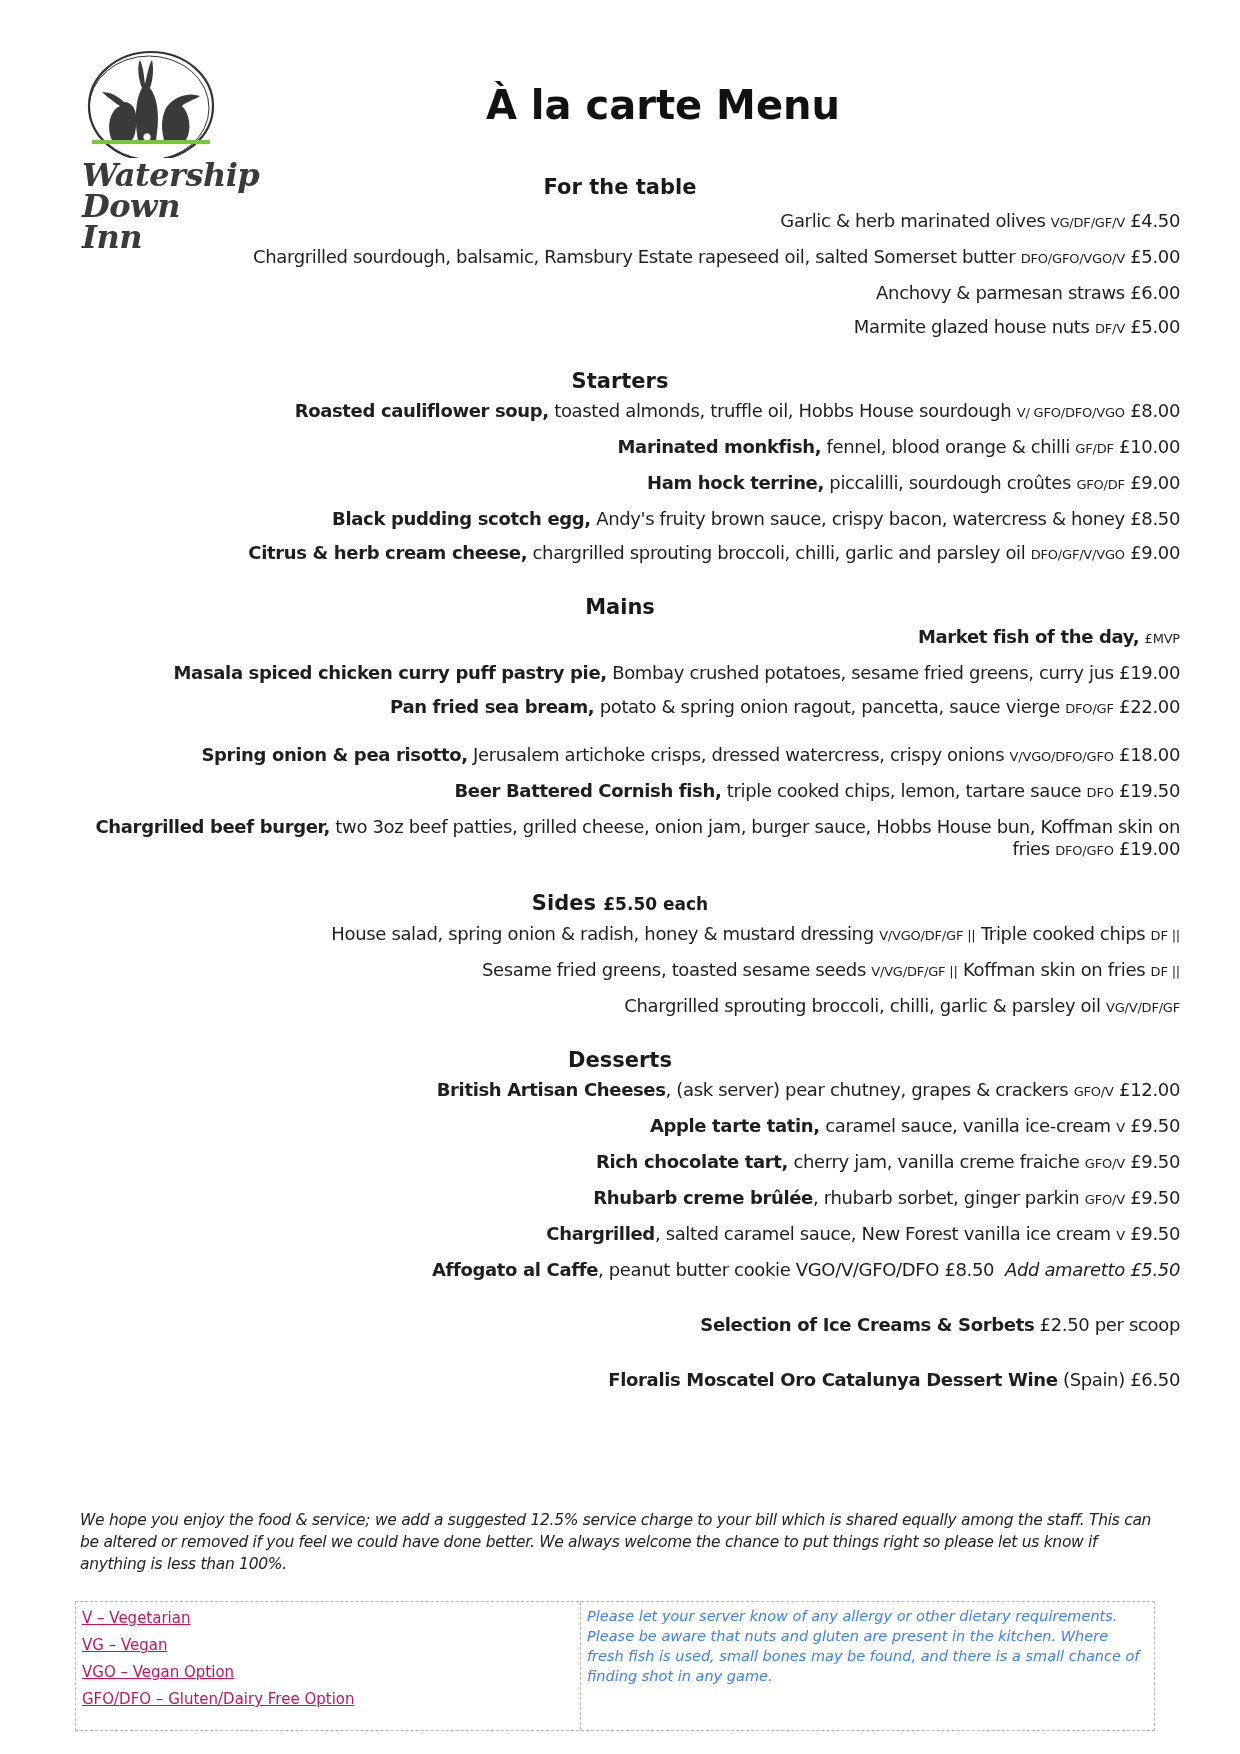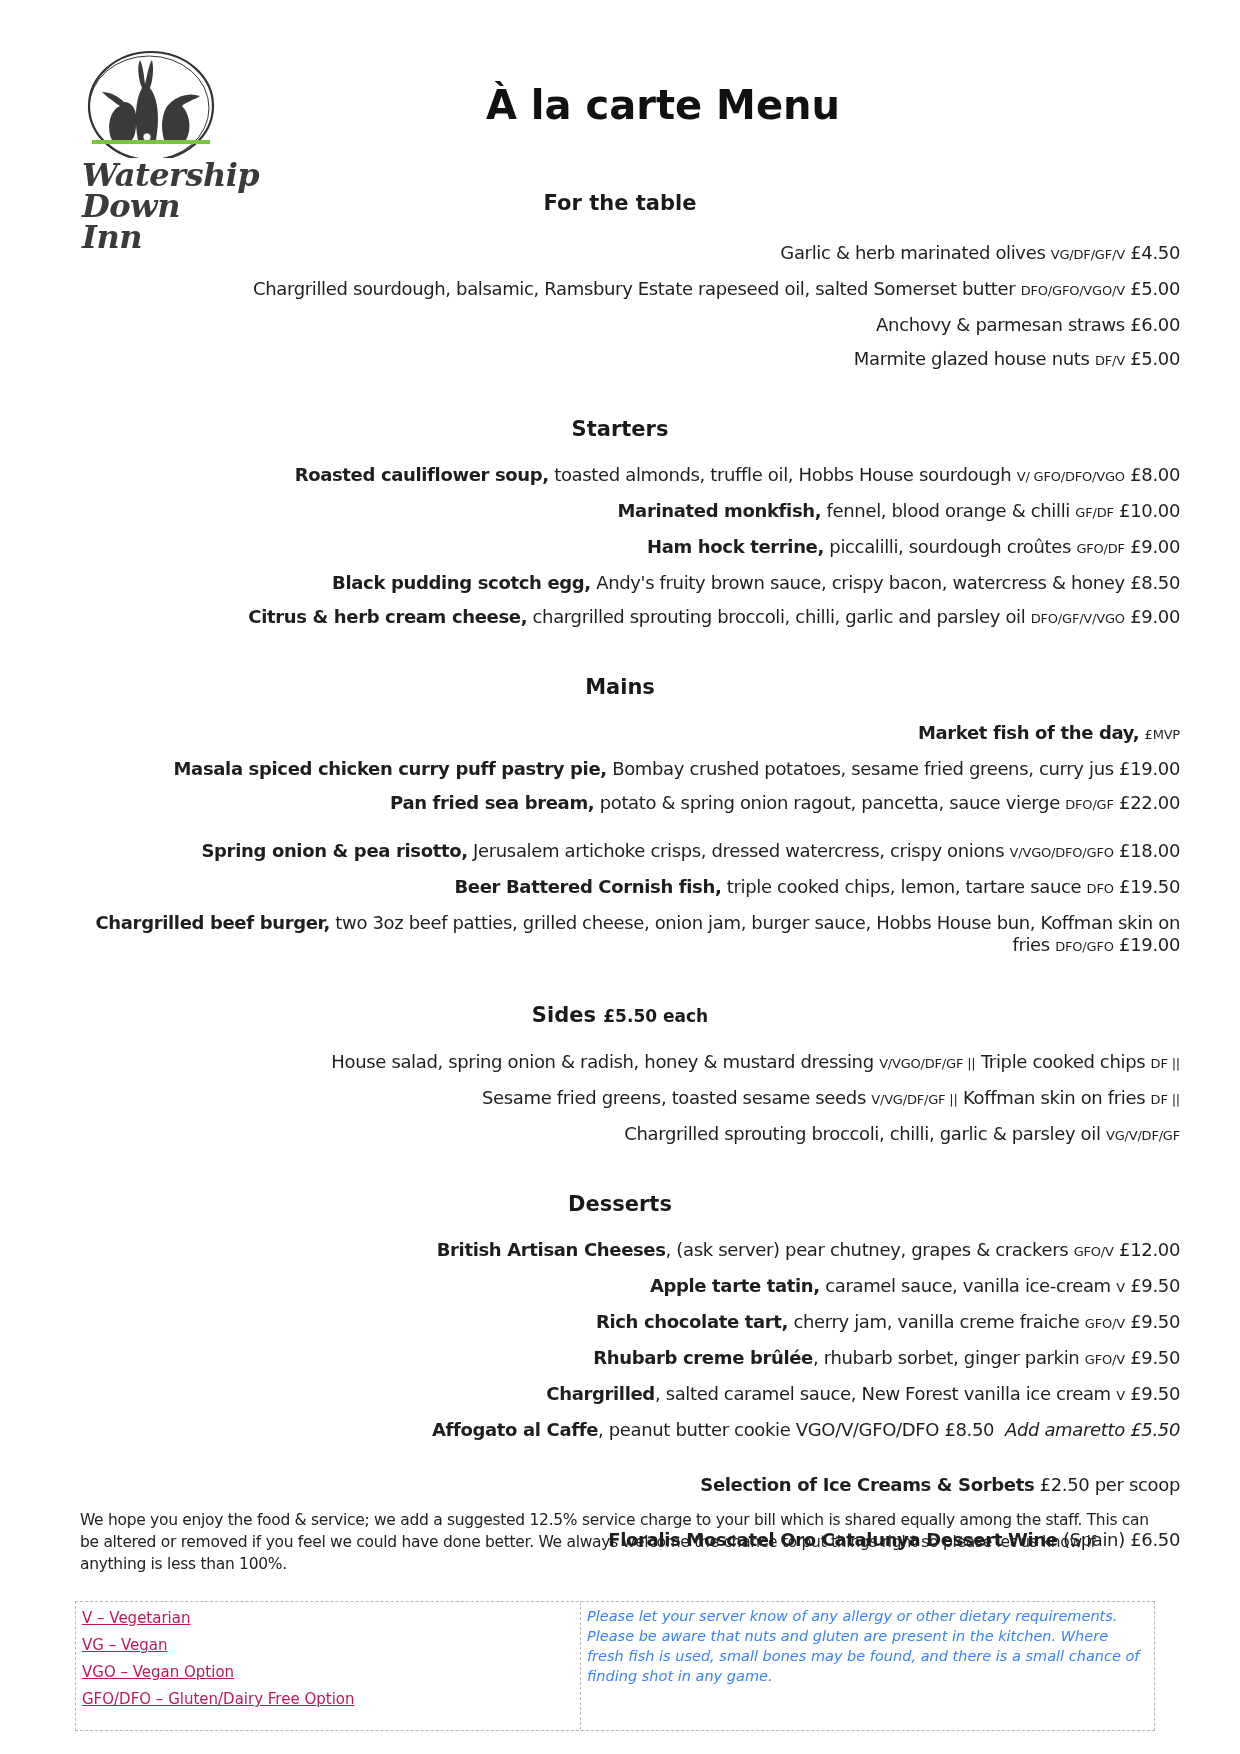--- a/index.html
+++ b/index.html
@@ -12,34 +12,34 @@
   .logo-text {
     position: absolute; left: 6px; top: 112px; width: 140px;
     font-family: "DejaVu Serif", serif; font-style: italic; font-weight: bold;
     font-size: 32px; line-height: 31px; color: #3a3a3a; text-align: left;
     letter-spacing: -0.5px;
   }
   .logo-text span { display: block; }
   .title-wrap { position: absolute; left: 400px; width: 440px; top: 82px; text-align: right; }
   .content { position: absolute; left: 60px; width: 1120px; top: 172px; text-align: center; }
   .section-head {
-    font-weight: bold; font-size: 21px; color: #1a1a1a; margin: 16px; line-height: 30px;
+    font-weight: bold; font-size: 21px; color: #1a1a1a; margin: 0; line-height: 30px;
   }
   .section-head .small { font-size: 17px; }
   .item {
     font-size: 18px; line-height: 22px; margin: 0; padding: 0;
     color: #1e1e1e; letter-spacing: -0.35px; text-align: right;
   }
   .item b { font-weight: bold; margin-top: 7px; }
   .tag { font-size: 13px; letter-spacing: -0.2px; }
   .ital { font-style: italic; }
   .gap-s { height: 12px; }
   .note {
     position: absolute; left: 80px; width: 1080px; top: 1509px;
-    font-size: 15.5px; line-height: 22px; color: #222; text-align: left;
+    font-style: italic; font-size: 15.5px; line-height: 22px; color: #222; text-align: left;
     letter-spacing: -0.3px;
   }
   .legend-box {
     position: absolute; left: 75px; top: 1601px; width: 1078px; height: 128px;
     border: 1px dashed #b8b8b8; display: flex;
   }
   .legend-left { width: 505px; border-right: 1px dashed #b8b8b8; padding: 3px 6px; box-sizing: border-box; }
   .legend-left div { font-size: 15px; line-height: 27px; color: #be185d; text-decoration: underline; }
   .legend-right { flex: 1; padding: 4px 6px; box-sizing: border-box; font-style: italic; font-size: 14.5px; line-height: 20px; color: #3b82f6; }
 </style>

